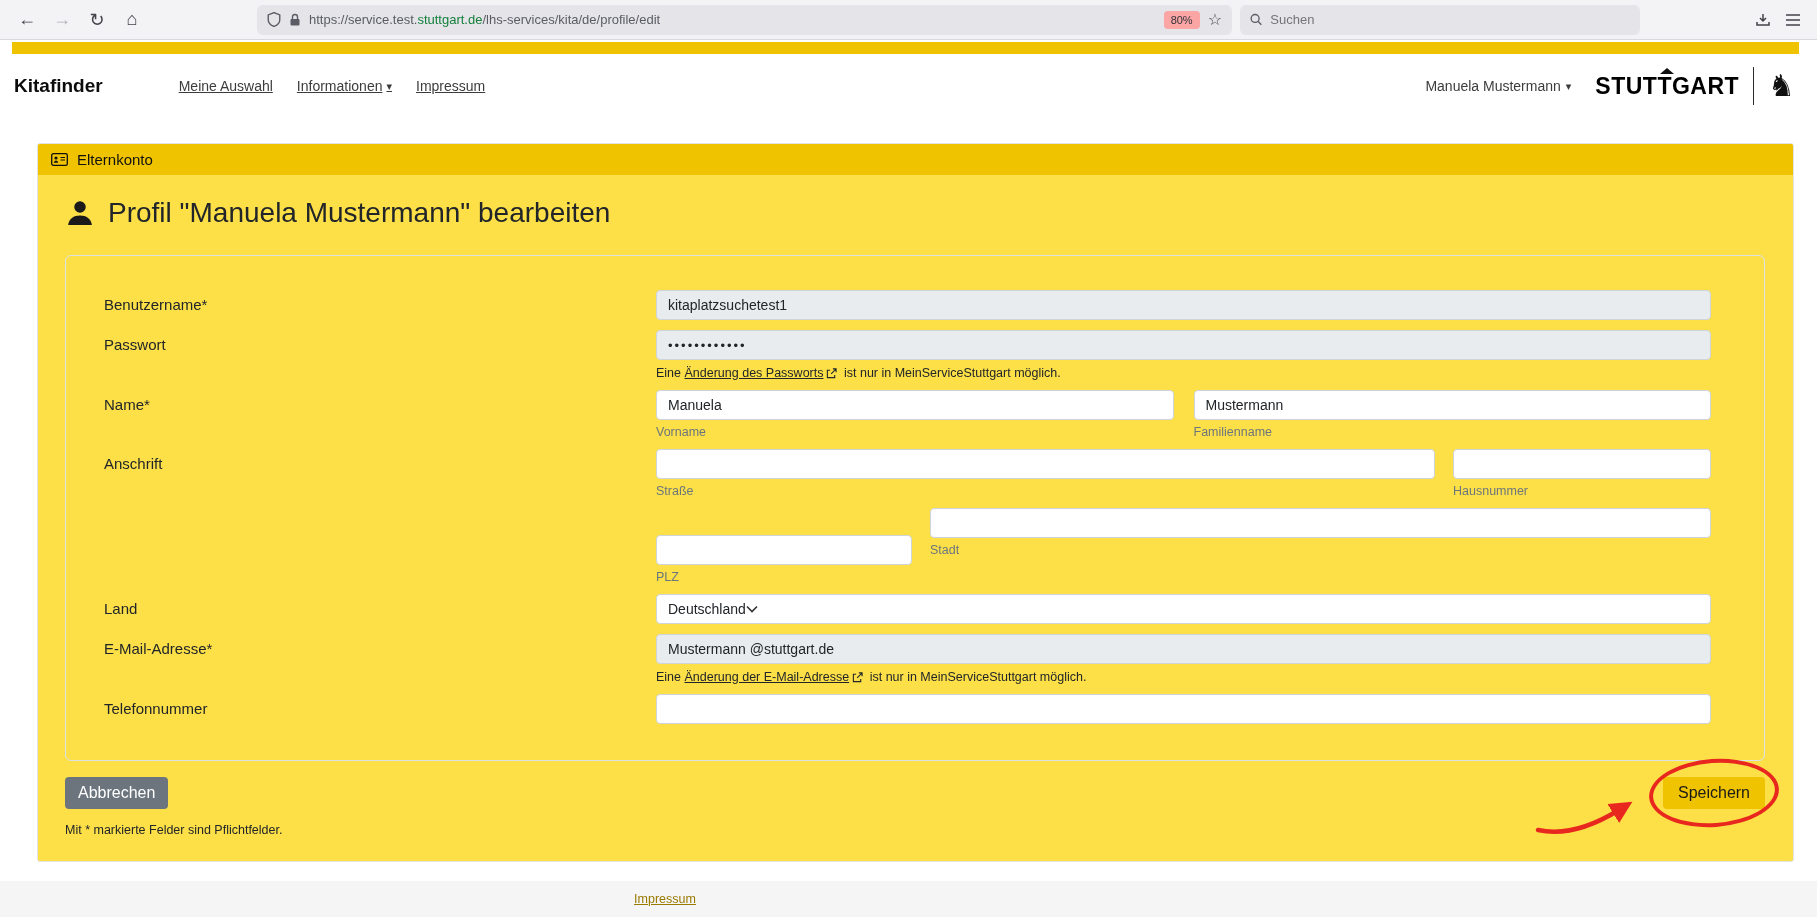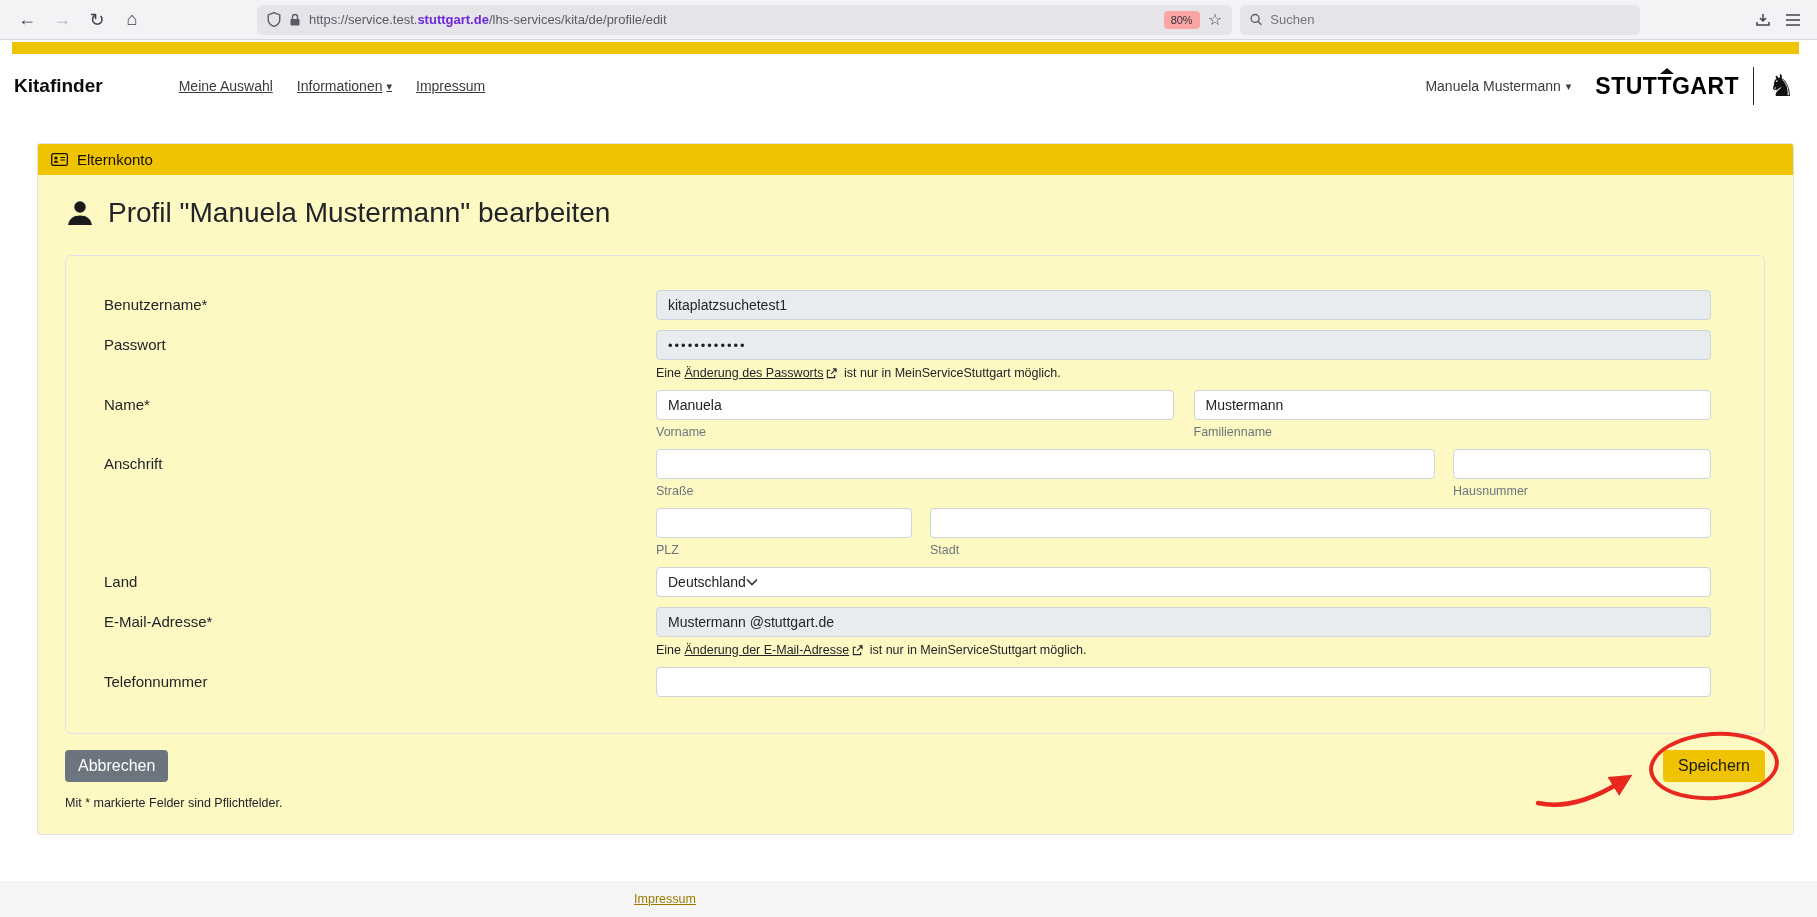--- a/index.html
+++ b/index.html
@@ -5,21 +5,21 @@
   * { margin:0; padding:0; box-sizing:border-box; }
   html,body { width:1817px; height:917px; font-family:"Liberation Sans",sans-serif; background:#fff; overflow:hidden; }
 
   
   .chrome { height:40px; background:#f3f3f5; border-bottom:1px solid #d8d8dd; display:flex; align-items:center; padding:0 12px; }
   .tb-btn { width:30px; height:30px; border:none; background:transparent; display:flex; align-items:center; justify-content:center; font-size:18px; color:#43434b; border-radius:4px; }
   .tb-btn + .tb-btn { margin-left:5px; }
   .dim { color:#b3b3ba; }
   .urlbar { margin-left:110px; width:975px; height:30px; background:#e5e5e9; border-radius:6px; display:flex; align-items:center; padding:0 10px; gap:8px; }
   .url-text { flex:1; font-size:13px; color:#5b5b66; white-space:nowrap; overflow:hidden; }
-  .url-text .domain { color:#6d28d9; font-weight:700; }
+  .url-text .domain { color:#15803d; font-weight:400; }
   .zoom-badge { background:#fca5a5; border-radius:4px; font-size:11px; color:#33333b; padding:3px 7px; }
   .star-btn { border:none; background:transparent; font-size:16px; color:#43434b; }
   .searchbar { margin-left:8px; width:400px; height:30px; background:#e5e5e9; border-radius:6px; display:flex; align-items:center; padding:0 10px; gap:8px; }
   .searchbar input { border:none; background:transparent; outline:none; font-size:13px; color:#5b5b66; width:100%; font-family:inherit; }
   .chrome-right { margin-left:auto; display:flex; align-items:center; gap:14px; padding-right:4px; }
   .icon-svg { display:block; }
 
   
   .topstrip { height:12px; background:#f0c300; margin:2px 18px 0 12px; }
   .sitenav { height:64px; display:flex; align-items:center; padding:0 22px 0 14px; background:#fff; }
@@ -31,42 +31,42 @@
   .usermenu { font-size:14px; color:#3c3c3c; display:flex; gap:5px; align-items:center; }
   .citylogo { display:flex; align-items:center; gap:14px; }
   .wordmark { font-size:23px; font-weight:700; color:#000000; letter-spacing:.5px; position:relative; }
   .logo-roof { position:absolute; top:-5px; left:50%; transform:translateX(-50%);
                width:0; height:0; border-left:7px solid transparent; border-right:7px solid transparent; border-bottom:6px solid #101010; }
   .logo-div { width:1px; height:38px; background:#2a2a2a; }
   .horse { font-size:30px; color:#101010; line-height:1; }
 
   
   .main { padding:25px 23px 0 37px; }
-  .card { border:1px solid #e3e3e3; border-radius:3px; background:#fef9c3; }
+  .card { border:1px solid #e3e3e3; border-radius:3px; background:#fde047; }
   .card-header { background:#f0c300; height:31px; display:flex; align-items:center; gap:9px; padding:0 13px; font-size:15px; color:#111; border-radius:2px 2px 0 0; }
   .card-body { padding:22px 28px 24px 27px; }
   .page-title { display:flex; align-items:center; gap:13px; font-size:28px; color:#212529; }
 
   .form-panel { margin-top:26px; border:1px solid #dee2e6; border-radius:6px; padding:34px 53px 36px 38px; }
   .form-row { display:flex; margin-bottom:10px; }
   .form-label { width:552px; flex-shrink:0; padding-top:6px; font-size:15px; color:#212529; }
   .form-field { flex:1; min-width:0; }
   .fc { width:100%; height:30px; border:1px solid #ced4da; border-radius:4px; padding:0 11px; font-size:14px; color:#212529; background:#fff; font-family:inherit; outline:none; }
   .fc.disabled { background:#e9ecef; }
   .dots { letter-spacing:2px; font-size:13px; }
   .hint { margin-top:6px; font-size:12.5px; color:#212529; display:flex; align-items:center; }
   .hint a { color:#212529; text-decoration:underline; }
   .keep-space { white-space:pre-wrap; }
   .caption { margin-top:5px; font-size:12.5px; color:#6c757d; }
   .split { display:flex; gap:20px; }
   .half { flex:1; min-width:0; }
   .addr-line { display:flex; gap:18px; margin-bottom:10px; }
   .grow { flex:1; min-width:0; }
   .w258 { width:258px; flex-shrink:0; }
-  .w256 { width:256px; flex-shrink:0; }
+  .w256 { width:256px; flex-shrink:0;margin-top:27px; }
   .select { display:flex; align-items:center; cursor:default; }
   .ext-icon { margin:0 3px; flex-shrink:0; }
 
   
   .actions { display:flex; align-items:center; margin-top:16px; }
   .btn { border:none; border-radius:4px; font-size:16px; font-family:inherit; padding:7px 13px; }
   .btn-cancel { background:#6c757d; color:#fff; }
   .save-wrap { margin-left:auto; position:relative; }
   .btn-save { background:#f0c300; color:#1a1a1a; padding:7px 15px; }
   .red-ellipse { position:absolute; left:50%; top:50%; width:130px; height:68px;

